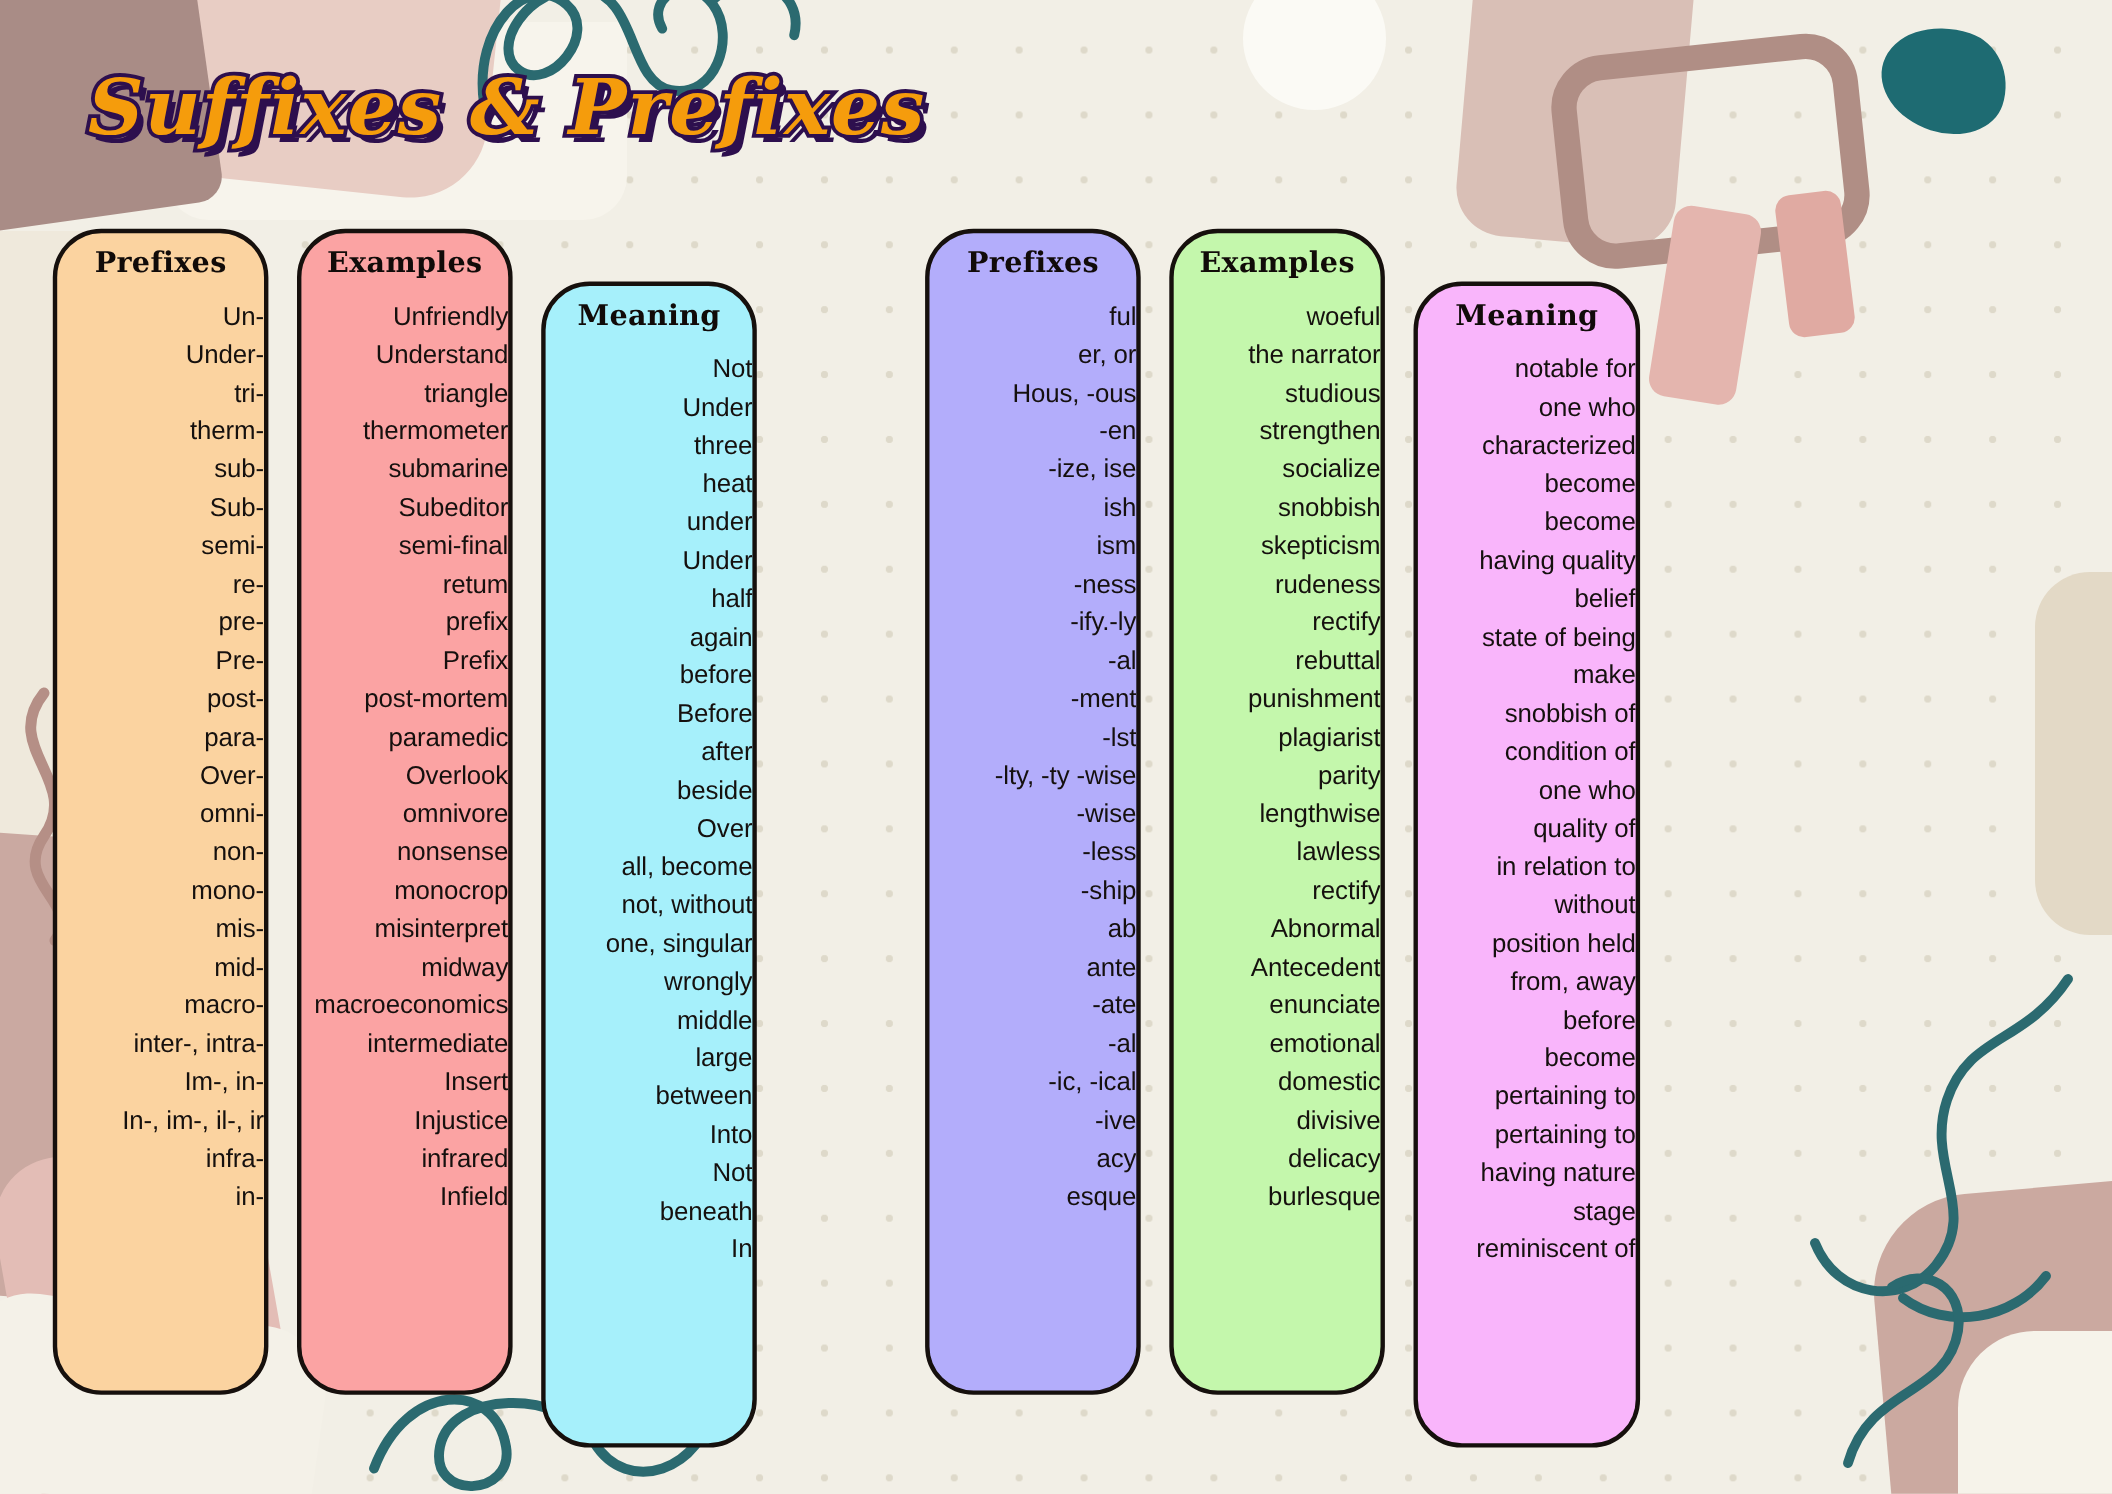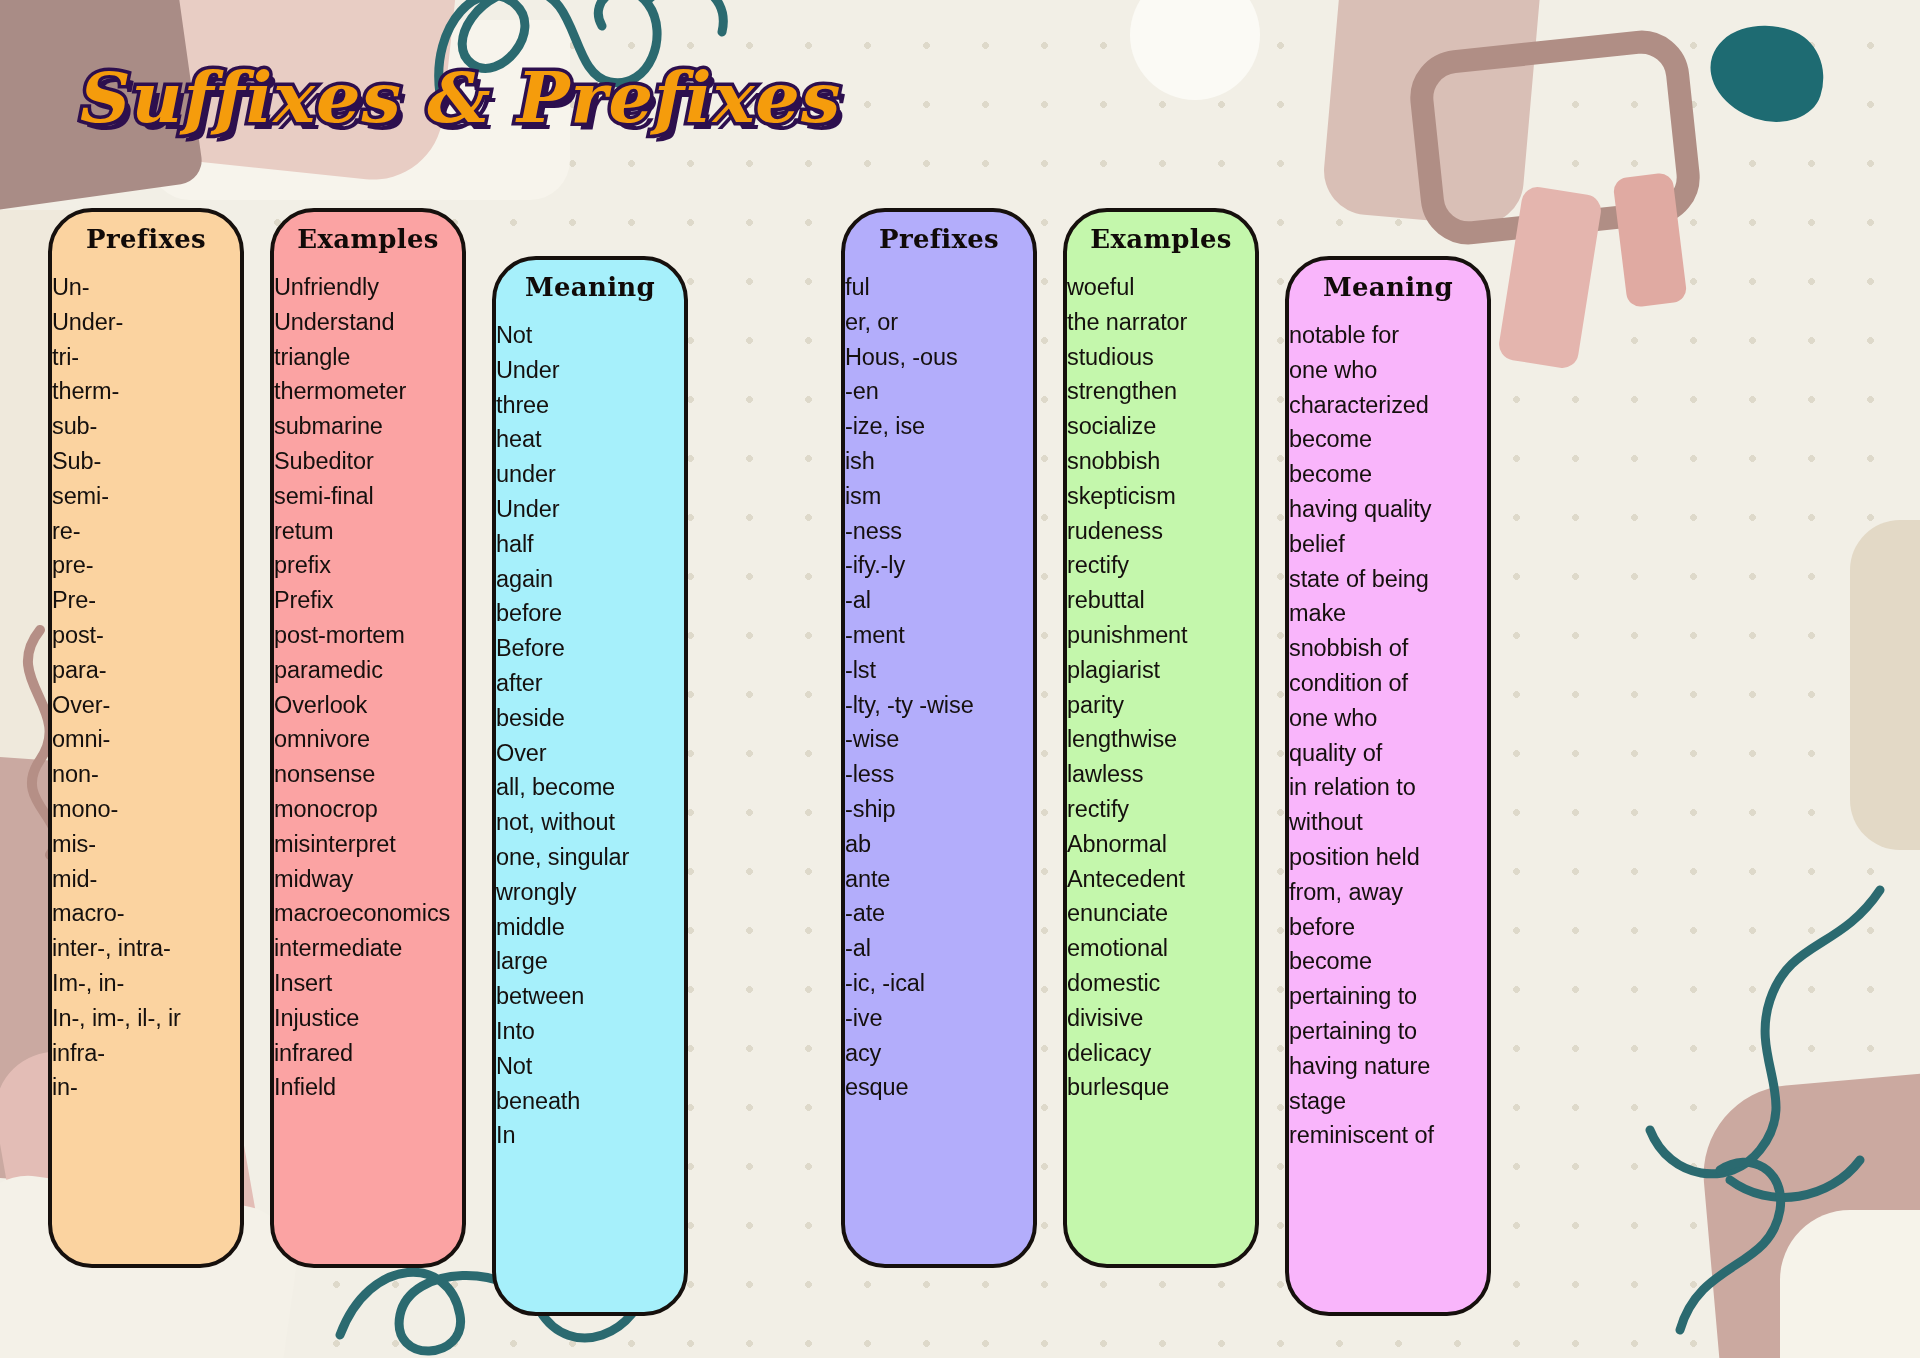--- a/index.html
+++ b/index.html
@@ -161,21 +161,21 @@
     color: #110b09;
     letter-spacing: .3px;
     margin-top: 12px;
     margin-bottom: 16px;
     white-space: nowrap;
   }
 
   .card-list {
     list-style: none;
     width: 100%;
-    text-align: left;
+    text-align: right;
   }
   .card-list li {
     font-family: "Liberation Sans", sans-serif;
     font-size: 23.5px;
     line-height: 34.8px;
     color: #15100e;
     white-space: nowrap;
     letter-spacing: -.1px;
   }
 

